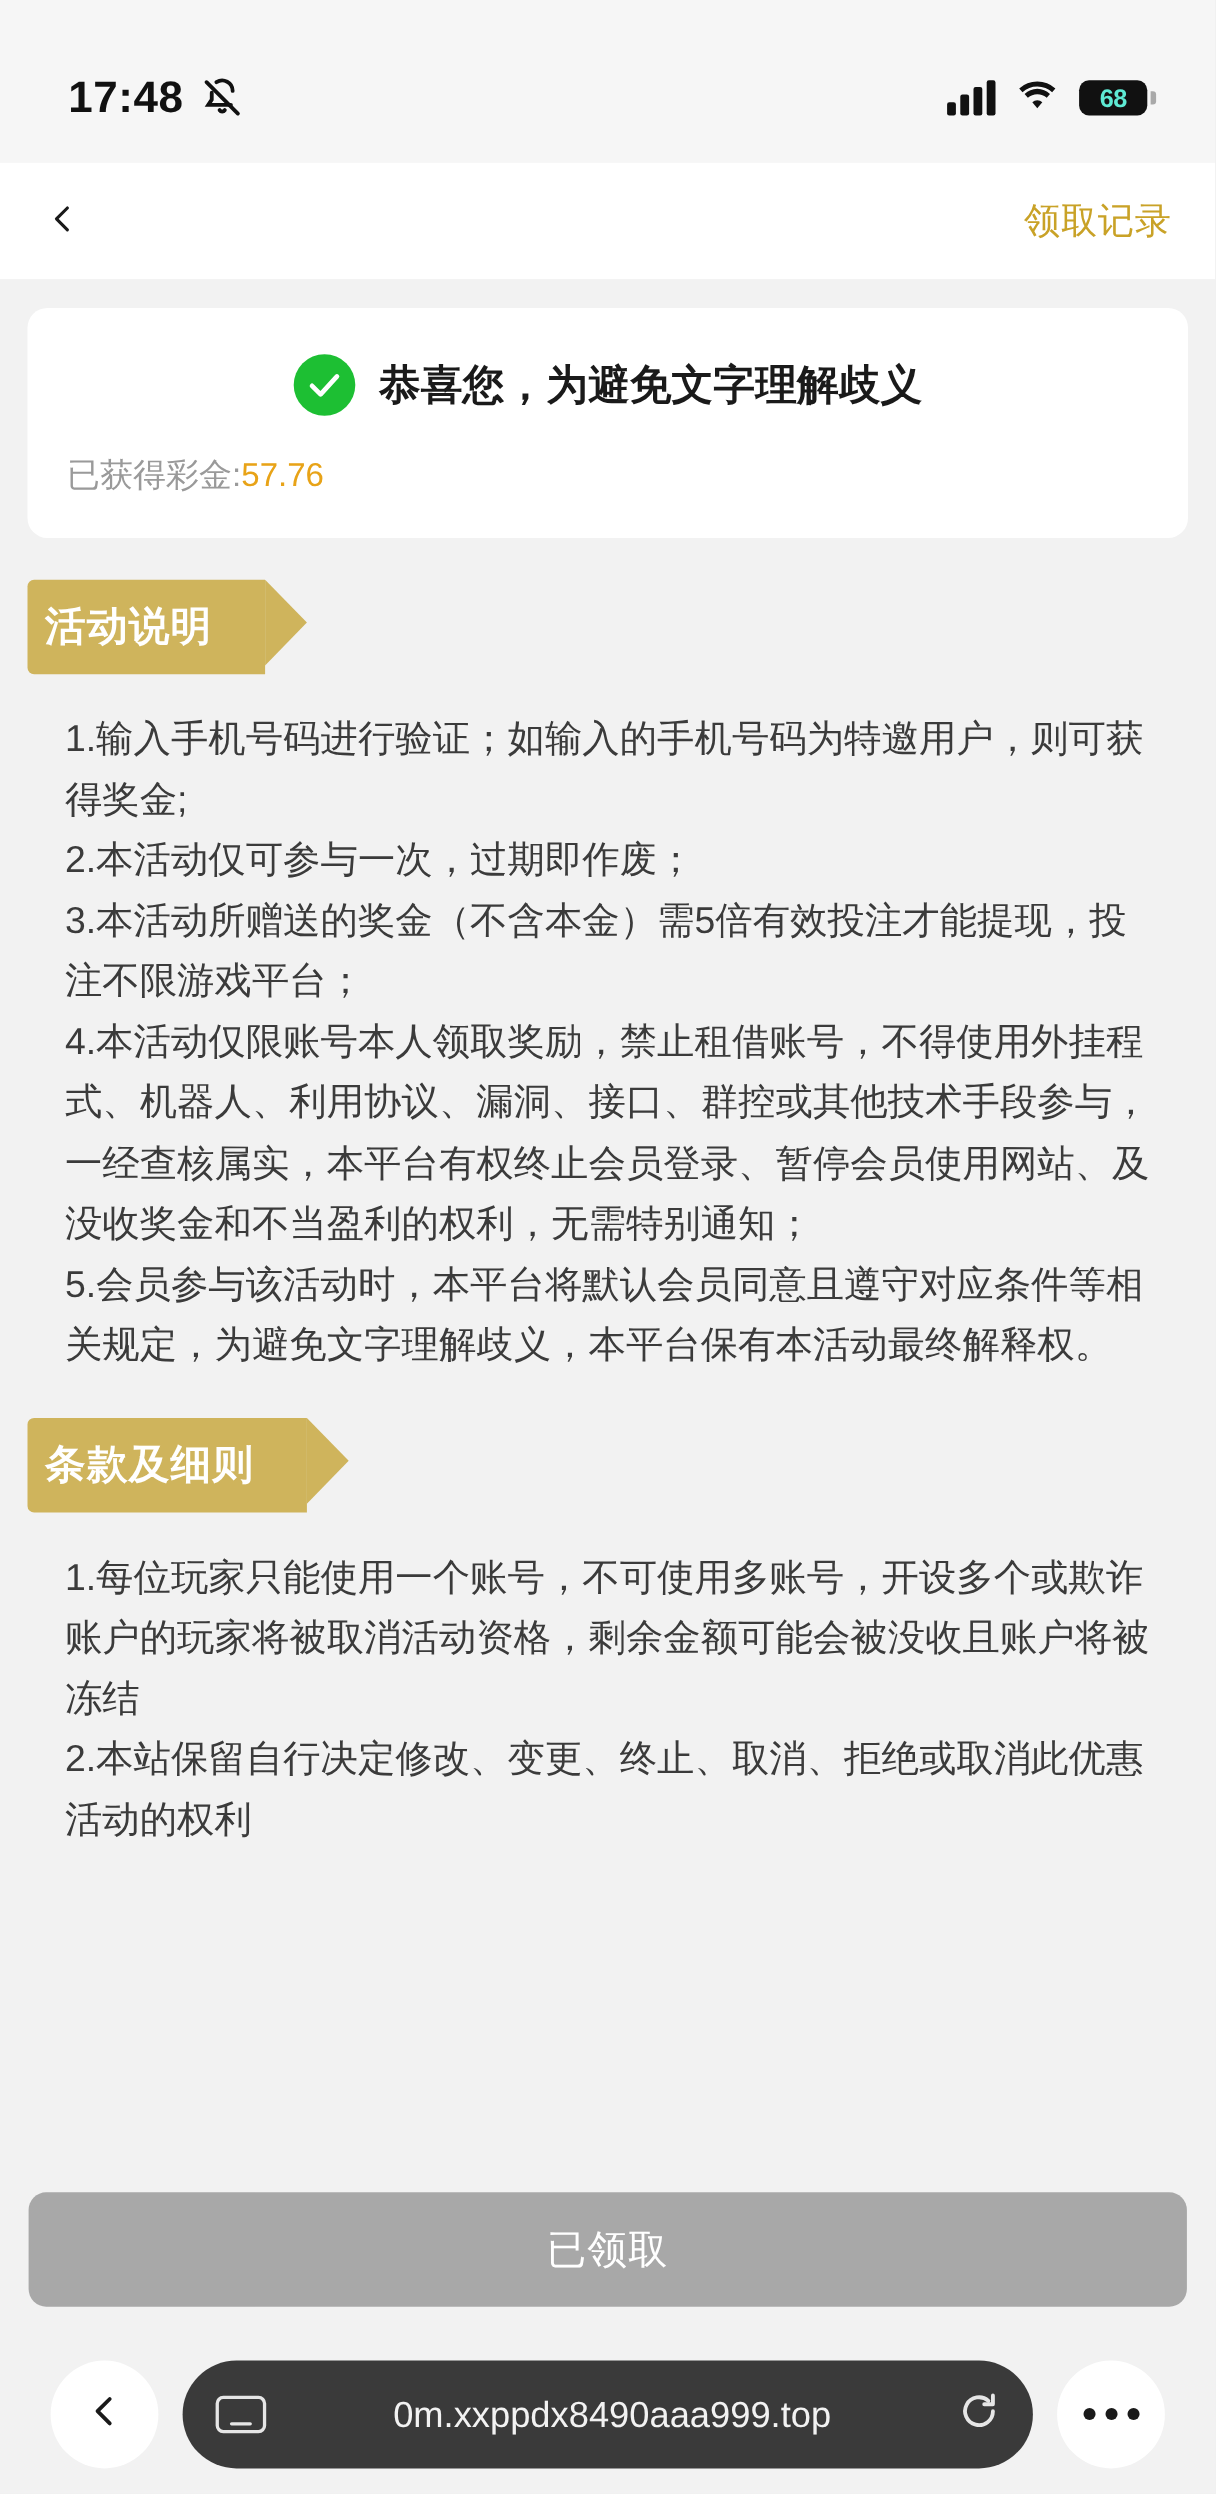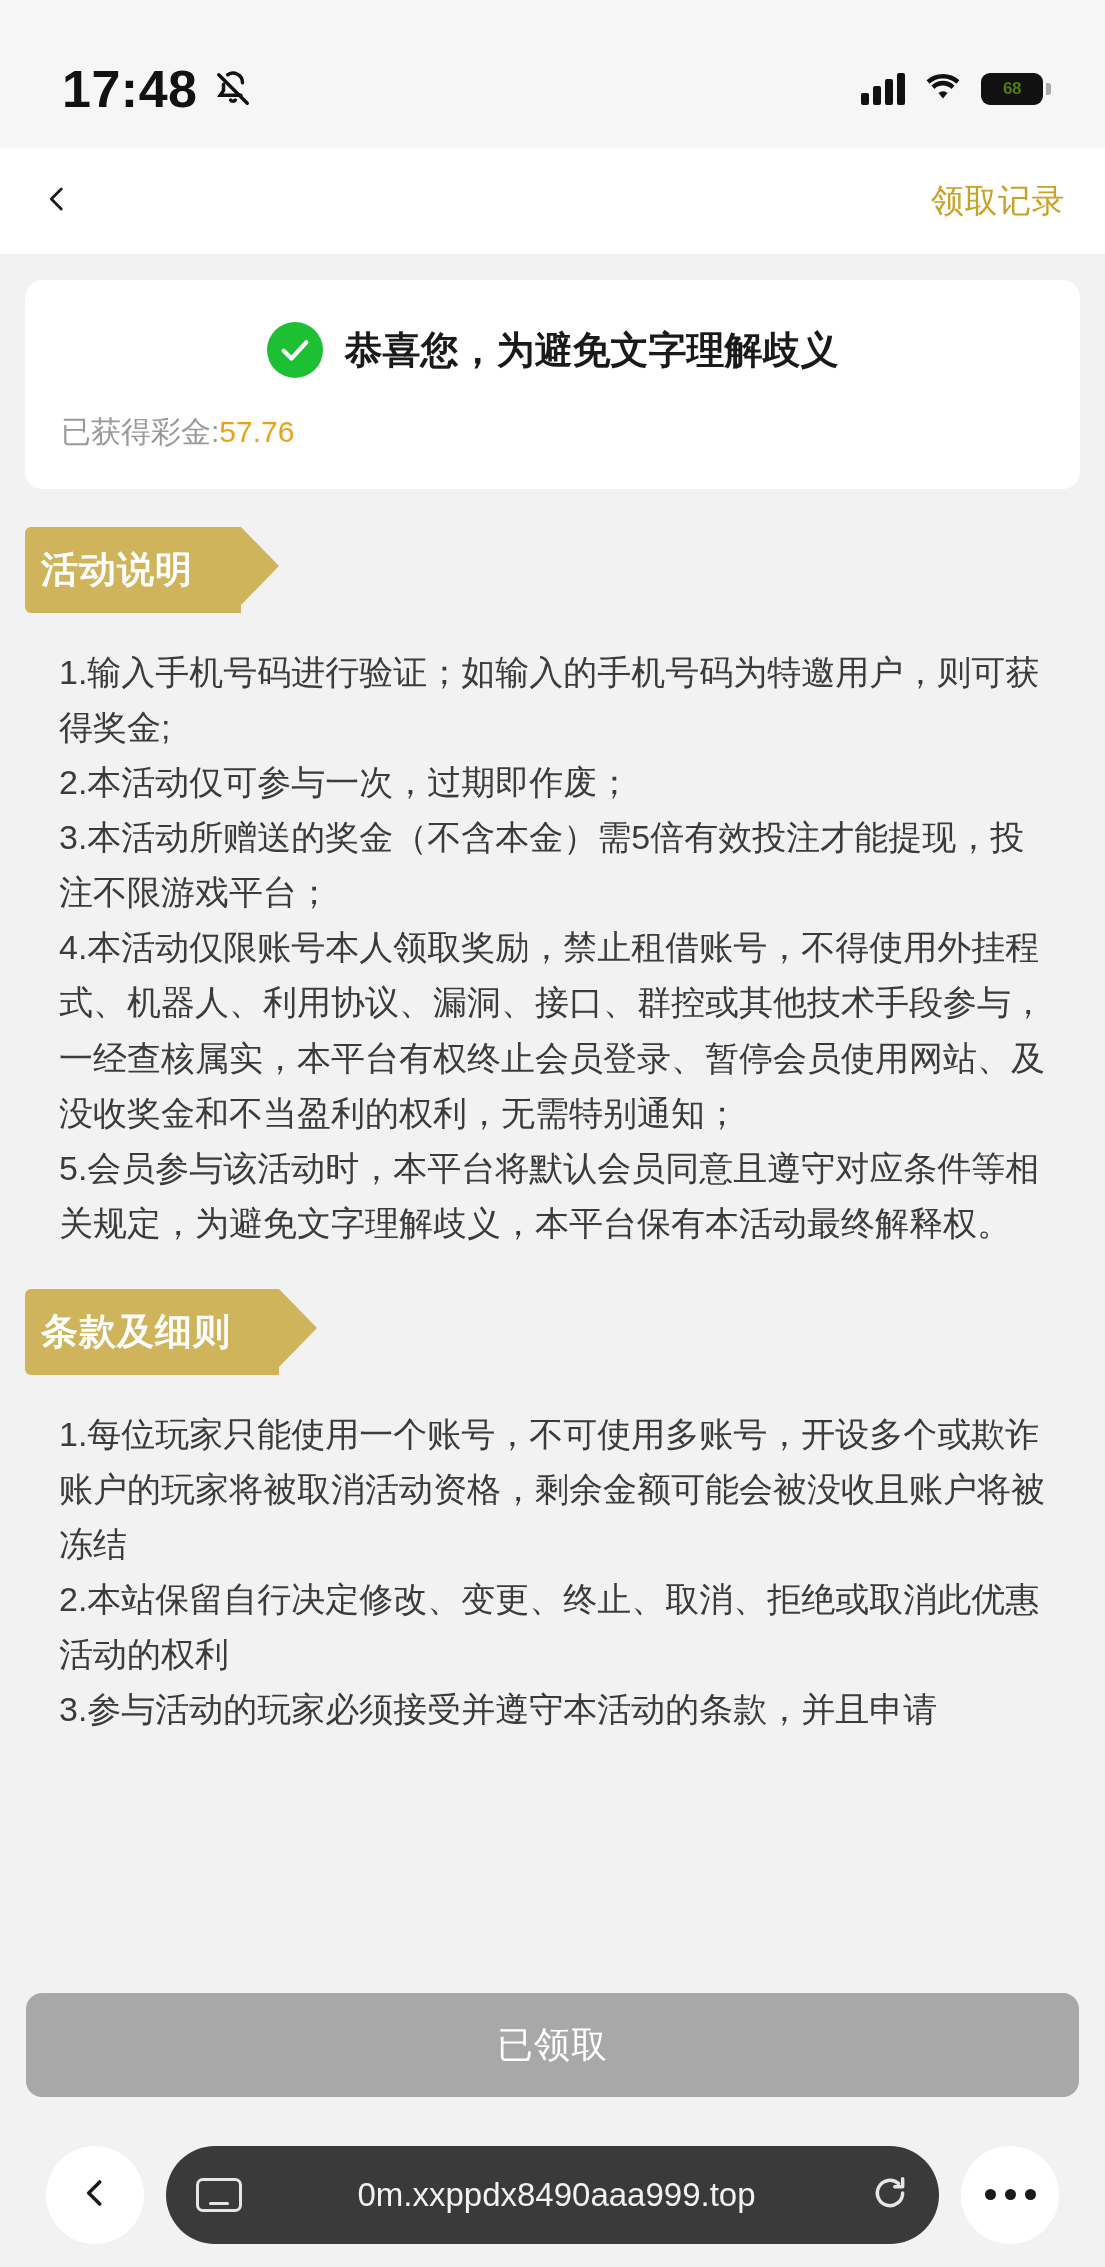--- a/index.html
+++ b/index.html
@@ -26,21 +26,21 @@
     align-items: center;
     justify-content: space-between;
     padding: 30px 62px 0 62px;
   }
   .status-left {
     display: flex;
     align-items: center;
     gap: 16px;
   }
   .clock {
-    font-size: 52px;
+    font-size: 40px;
     font-weight: 600;
     color: #111;
     letter-spacing: 0.5px;
   }
   .bell-off { width: 38px; height: 38px; }
   .status-right {
     display: flex;
     align-items: center;
     gap: 17px;
   }
@@ -51,22 +51,22 @@
   .signal i:nth-child(3) { height: 26px; }
   .signal i:nth-child(4) { height: 32px; }
   .battery {
     position: relative;
     width: 62px; height: 32px;
     border-radius: 9px;
     background: #111;
     display: flex; align-items: center; justify-content: center;
   }
   .battery span {
-    color: #4d7c0f;
-    font-size: 17px;
+    color: #5eead4;
+    font-size: 23px;
     font-weight: 700;
     letter-spacing: -0.5px;
   }
   .battery::after {
     content: "";
     position: absolute;
     right: -8px; top: 10px;
     width: 5px; height: 12px;
     background: #a9a9a9;
     border-radius: 0 3px 3px 0;
@@ -332,21 +332,20 @@
         <p>4.本活动仅限账号本人领取奖励，禁止租借账号，不得使用外挂程式、机器人、利用协议、漏洞、接口、群控或其他技术手段参与，一经查核属实，本平台有权终止会员登录、暂停会员使用网站、及没收奖金和不当盈利的权利，无需特别通知；</p>
         <p>5.会员参与该活动时，本平台将默认会员同意且遵守对应条件等相关规定，为避免文字理解歧义，本平台保有本活动最终解释权。</p>
       </div>
     </div>
 
     <div class="section">
       <div class="sec-title">条款及细则</div>
       <div class="sec-body">
         <p>1.每位玩家只能使用一个账号，不可使用多账号，开设多个或欺诈账户的玩家将被取消活动资格，剩余金额可能会被没收且账户将被冻结</p>
         <p>2.本站保留自行决定修改、变更、终止、取消、拒绝或取消此优惠活动的权利</p>
-        <p>3.参与活动的玩家必须接受并遵守本活动的条款，并且申请</p>
       </div>
     </div>
 
   </div>
 
   <div class="bottom-bar">
     <button class="claim-btn">已领取</button>
   </div>
 
   <div class="browser-bar">

